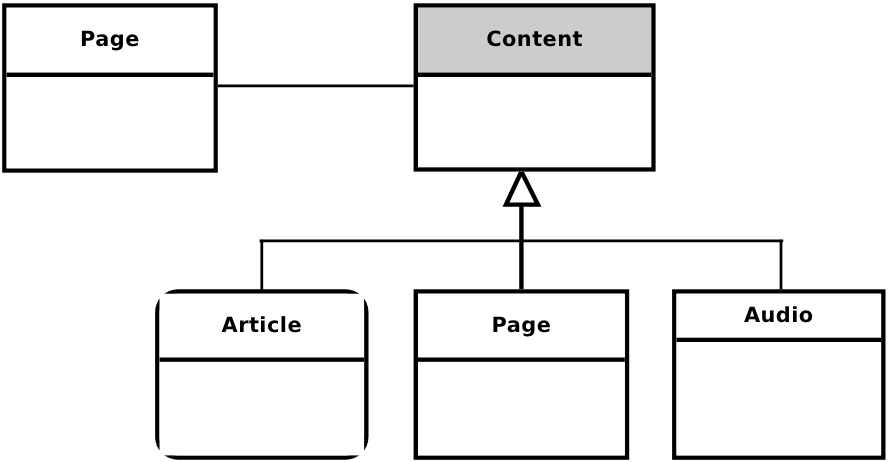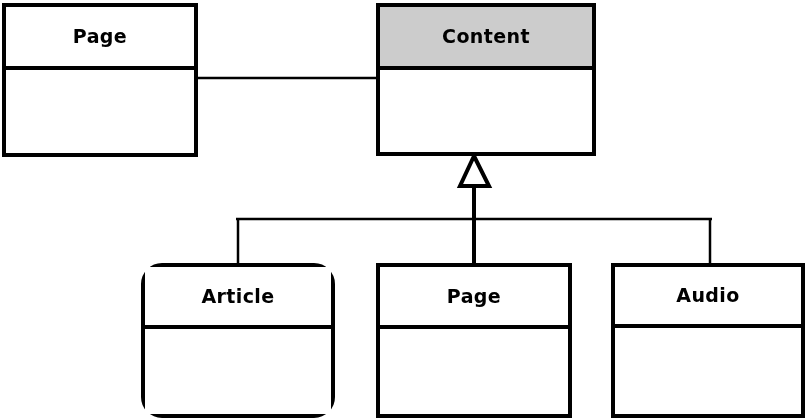--- a/index.html
+++ b/index.html
@@ -66,21 +66,21 @@
   #class-content     { left: 376px; top: 3px;   width: 220px; height: 153px; }
   #class-content .class-name { height: 63px; }
 
   #class-article     { left: 141px; top: 263px; width: 194px; height: 155px; border-radius: 21px; }
   #class-article .class-name { height: 62px; }
 
   #class-vedio       { left: 376px; top: 263px; width: 196px; height: 155px; }
   #class-vedio .class-name { height: 62px; }
 
   #class-audio       { left: 611px; top: 263px; width: 194px; height: 155px; }
-  #class-audio .class-name { height: 61px; }
+  #class-audio .class-name { height: 44px; }
 </style>
 </head>
 <body>
 
 <div id="diagram-canvas">
 
   <svg id="connectors" viewBox="0 0 810 420" width="810" height="420" xmlns="http://www.w3.org/2000/svg">
 
     <line x1="197" y1="78" x2="377" y2="78" stroke="#000000" stroke-width="2.5"></line>
 

